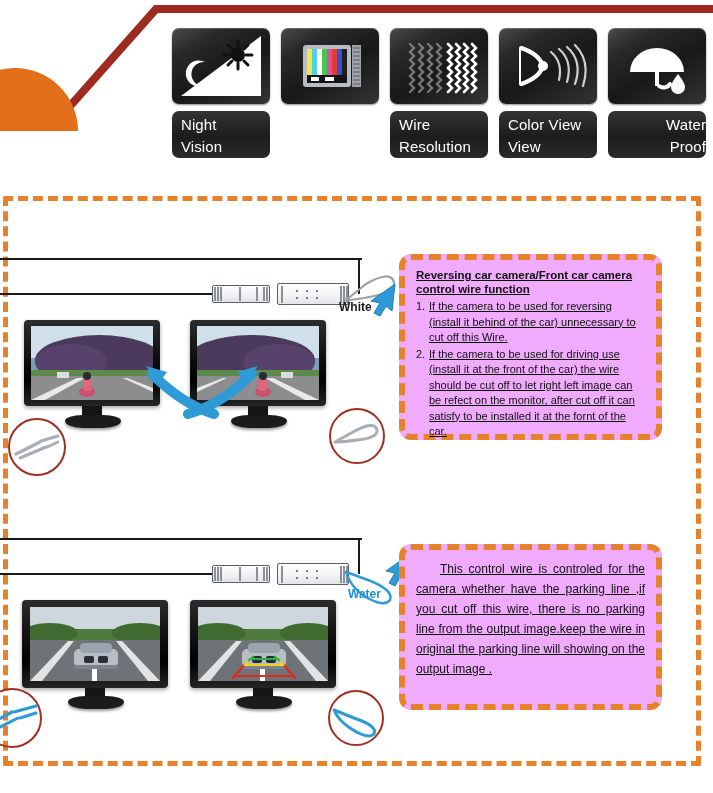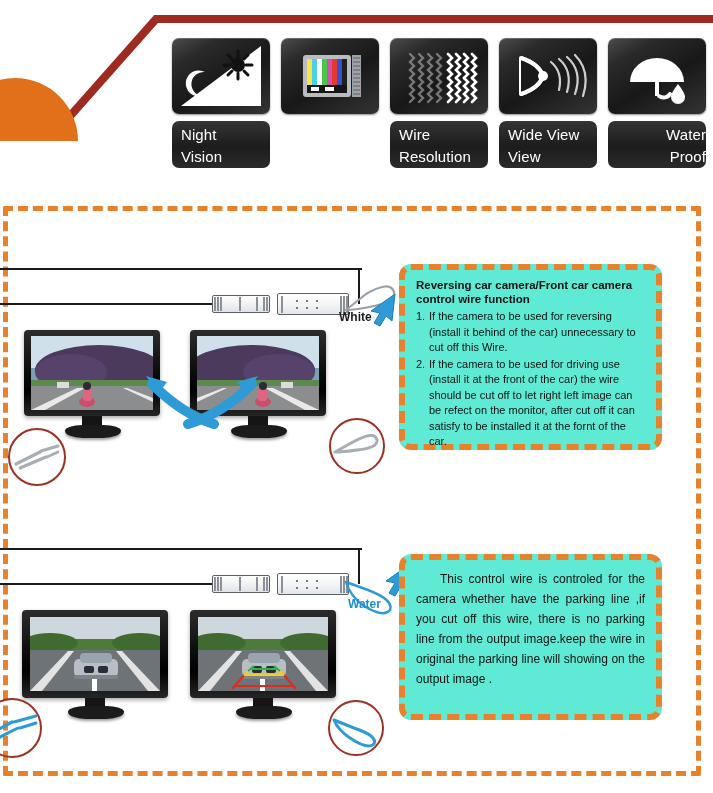--- a/index.html
+++ b/index.html
@@ -4,21 +4,21 @@
 <title>Car Camera Feature Sheet</title>
 <style>
   html,body{margin:0;padding:0;}
   body{
     width:713px;height:793px;
     background:#ffffff;
     font-family:"Liberation Sans", sans-serif;
     position:relative;
     overflow:hidden;
   }
-  #stage{position:absolute;left:0;top:10px;width:713px;height:763px;}
+  #stage{position:absolute;left:0;top:0;width:713px;height:763px;}
 
   
   .banner-line{position:absolute;left:0;top:0;width:713px;height:140px;pointer-events:none;}
   .sun-arc{
     position:absolute;left:-48px;top:68px;width:126px;height:63px;
     background:#E2701A;
     border-radius:63px 63px 0 0;
   }
 
   .feature-strip{position:absolute;left:172px;top:28px;width:536px;height:154px;}
@@ -110,22 +110,23 @@
     position:absolute;border:2px solid #9e3024;border-radius:50%;
     box-sizing:border-box;background:transparent;
   }
 
   
   .textbox{
     position:absolute;
     border:6px dashed #E8812B;
     border-radius:12px;
     box-sizing:border-box;
-    background:#5eead4;
+    background:#f0abfc;
     padding:9px 11px 8px 11px;
+    text-decoration:underline;
   }
   .tb-title{
     font-size:11.5px;font-weight:700;color:#111;line-height:13.5px;
     margin:0 0 3px 0;
   }
   .tb-list{margin:0;padding:0;list-style:none;}
   .tb-list li{
     font-size:11px;line-height:15.5px;color:#111;
     padding-left:13px;position:relative;margin-bottom:1px;
   }
@@ -247,21 +248,21 @@
           <path d="M22 20 Q40 26 44 38 Q40 50 22 56" fill="#1a1a1a" stroke="#ffffff" stroke-width="4"></path>
           <circle cx="44" cy="38" r="5" fill="#ffffff"></circle>
           <g fill="none" stroke="#ffffff" stroke-width="2.2" stroke-linecap="round" opacity=".78">
             <path d="M52 24 Q64 34 60 52"></path>
             <path d="M60 21 Q74 33 68 54"></path>
             <path d="M68 19 Q84 33 76 56"></path>
             <path d="M76 17 Q92 33 84 58"></path>
           </g>
         </svg>
       </div>
-      <div class="feature-label"><span>Wide View</span>
+      <div class="feature-label"><span>Color View</span>
 <span>View</span></div>
     </div>
 
     <div class="feature-col" style="left:436px;text-align:right;">
       <div class="feature-icon">
         <svg width="98" height="76" viewBox="0 0 98 76">
           <path d="M22 44 a27 24 0 0 1 54 0 z" fill="#ffffff"></path>
           <rect x="47" y="40" width="4" height="18" fill="#ffffff"></rect>
           <path d="M51 58 a7 6 0 0 0 11 -2" fill="none" stroke="#ffffff" stroke-width="4" stroke-linecap="round"></path>
           <path d="M70 46 q7 9 7 13 a7 7 0 0 1 -14 0 q0 -4 7 -13 z" fill="#ffffff"></path>

